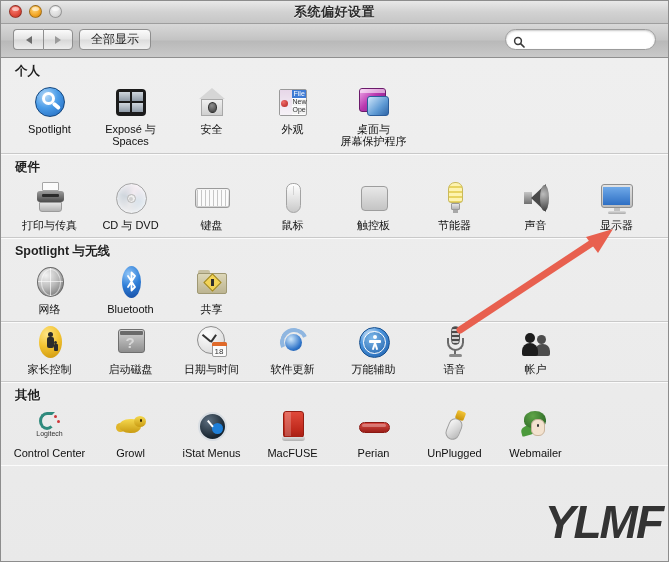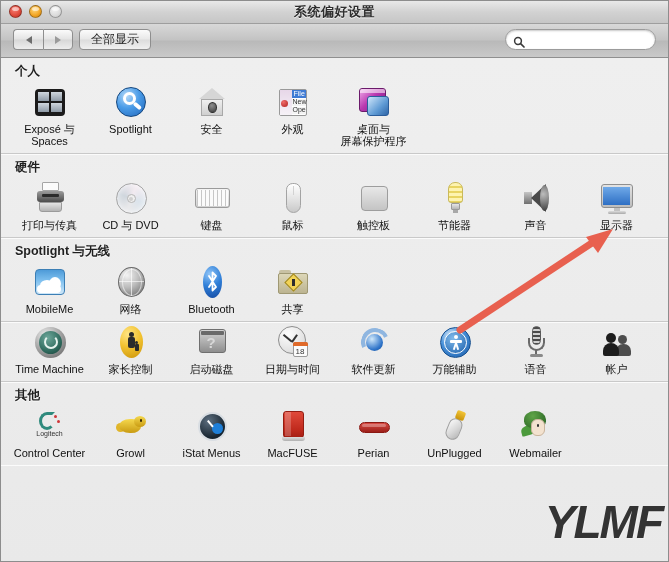--- a/index.html
+++ b/index.html
@@ -467,37 +467,37 @@
 
   <div class="content">
 
     <div class="section">
       <div class="sec-title">个人</div>
       <div class="row">
 
 
         <div class="cell">
           <div class="ic">
+            <div class="spot-circle"></div>
+              <div class="spot-glass"></div>
+              <div class="spot-handle"></div>
+          </div>
+          <div class="lbl">Spotlight</div>
+        </div>
+
+        <div class="cell">
+          <div class="ic">
             <div class="exp-body"></div>
             <div class="exp-q a"></div>
               <div class="exp-q b"></div>
             <div class="exp-q c"></div>
               <div class="exp-q d"></div>
           </div>
           <div class="lbl" style="white-space:pre-line">Exposé 与
 Spaces</div>
-        </div>
-
-        <div class="cell">
-          <div class="ic">
-            <div class="spot-circle"></div>
-              <div class="spot-glass"></div>
-              <div class="spot-handle"></div>
-          </div>
-          <div class="lbl">Spotlight</div>
         </div>
 
         <div class="cell">
           <div class="ic">
             <div class="sec-house"></div>
               <div class="sec-wall"></div>
               <div class="sec-knob"></div>
           </div>
           <div class="lbl">安全</div>
         </div>
@@ -605,29 +605,20 @@
           <div class="lbl">显示器</div>
         </div>
 
       </div>
     </div>
 
     <div class="section">
       <div class="sec-title">Spotlight 与无线</div>
       <div class="row">
 
-        <div class="cell">
-          <div class="ic">
-            <div class="mm-box"></div>
-              <div class="mm-c1"></div>
-              <div class="mm-c2"></div>
-              <div class="mm-c3"></div>
-          </div>
-          <div class="lbl">MobileMe</div>
-        </div>
 
         <div class="cell">
           <div class="ic">
             <div class="net-globe">
               <span class="net-m1"></span>
                 <span class="net-m2"></span>
                 <span class="net-m3"></span>
             </div>
           </div>
           <div class="lbl">网络</div>
@@ -652,28 +643,20 @@
           </div>
           <div class="lbl">共享</div>
         </div>
 
       </div>
     </div>
 
     <div class="section">
       <div class="row">
 
-        <div class="cell">
-          <div class="ic">
-            <div class="tm-ring"></div>
-              <div class="tm-in"></div>
-              <div class="tm-arrow"></div>
-          </div>
-          <div class="lbl">Time Machine</div>
-        </div>
 
         <div class="cell">
           <div class="ic">
             <div class="pc-oval"></div>
               <div class="pc-b1"></div>
               <div class="pc-b2"></div>
             <div class="pc-s1"></div>
               <div class="pc-s2"></div>
           </div>
           <div class="lbl">家长控制</div>

